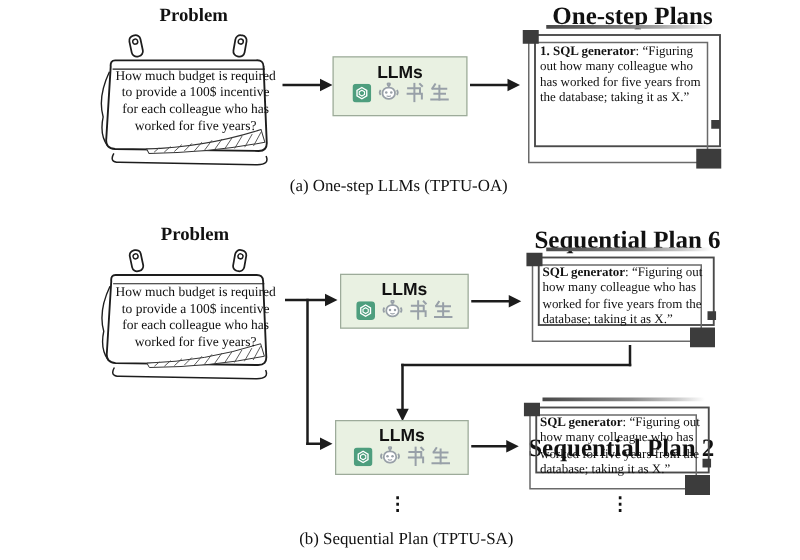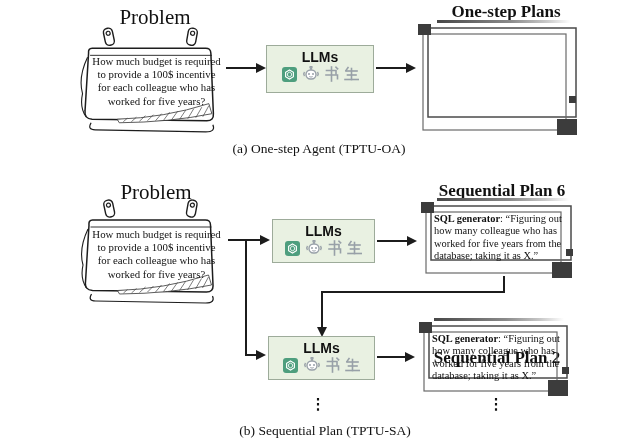--- a/index.html
+++ b/index.html
@@ -4,22 +4,22 @@
 <style>
   :root{
     --line:#1c1c1c; --frame_stroke:#4a4a4a; --frame_square:#3c3c3c;
     --llm_box_bg:#e9f1e2; --llm_box_border:#9dab9a; --openai_green:#4e9e7e;
     --logo_gray:#98a0a8; --sketch_ink:#1d1d1d; --background:#ffffff;
   }
   html,body{margin:0;padding:0;background:var(--background);}
   .canvas{position:relative;width:640px;height:448px;background:var(--background);
           font-family:"Liberation Serif",serif;color:#111;overflow:hidden;}
   .abs{position:absolute;}
-  .sec-title{font-weight:normal;font-size:21px;text-align:center;}
-  .plans-title{font-weight:bold;font-size:17px;text-align:center;white-space:nowrap;}
+  .sec-title{font-weight:bold;font-size:15px;text-align:center;}
+  .plans-title{font-weight:bold;font-size:20px;text-align:center;white-space:nowrap;}
   .title-underline{height:2.5px;background:linear-gradient(to right,#474747 0%,#8a8a8a 55%,#c9c9c9 82%,rgba(200,200,200,0) 100%);}
   .note-text{position:absolute;left:10px;right:8px;top:31px;text-align:center;
              font-size:10.8px;line-height:13.2px;}
   .note-text span{display:block;white-space:nowrap;}
   .llm-box{background:var(--llm_box_bg);border:1.2px solid var(--llm_box_border);
            box-sizing:border-box;text-align:center;}
   .llm-label{font-family:"Liberation Sans",sans-serif;font-weight:bold;font-size:14px;
              margin-top:3px;line-height:16px;}
   .logo-row{display:flex;justify-content:center;align-items:center;gap:5px;margin-top:1px;}
   .hline{height:2px;background:var(--line);}
@@ -127,24 +127,25 @@
 
     <div class="abs" style="left:418px;top:24px;width:160px;height:111px;">
       <svg width="160" height="111" viewBox="0 0 160 111">
         <rect x="10" y="4" width="148" height="89" fill="none" stroke="#4a4a4a" stroke-width="1.5"></rect>
         <rect x="5" y="10" width="143" height="96" fill="none" stroke="#6a6a6a" stroke-width="1.2"></rect>
         <rect x="0" y="0" width="13" height="11" fill="#3c3c3c"></rect>
         <rect x="151" y="72" width="7" height="7" fill="#3c3c3c"></rect>
         <rect x="139" y="95" width="20" height="16" fill="#3c3c3c"></rect>
       </svg>
       <div class="abs plan-text" style="left:14px;top:12px;width:134px;">
-      </div>
-    </div>
-
-    <div class="abs caption" style="left:199px;top:141px;width:240px;">(a) One-step Agent (TPTU-OA)</div>
+        <div class="plan-item"><b>1. SQL generator</b><span>: “Figuring out how many colleague who has worked for five years from the database; taking it as X.”</span></div>
+      </div>
+    </div>
+
+    <div class="abs caption" style="left:199px;top:141px;width:240px;">(a) One-step LLMs (TPTU-OA)</div>
   </div>
 
   <div>
 
     <div class="abs sec-title" style="left:96px;top:180px;width:120px;">Problem</div>
 
     <div class="abs" style="left:79px;top:197px;width:153px;height:112px;">
       <svg width="153" height="112" viewBox="0 0 152 112">
         <path d="M12 97 Q8 104 16 104 L126 106 Q136 106 133 99" fill="#fff" stroke="#1d1d1d" stroke-width="1.2"></path>
         <path d="M13 23 Q9 23 9.5 28 L6 85 Q5 93 13 93.5 L127 95 Q134 95 133.5 88 L131 28 Q131 22.5 125 23 Z" fill="#fff" stroke="#1d1d1d" stroke-width="1.5"></path>

